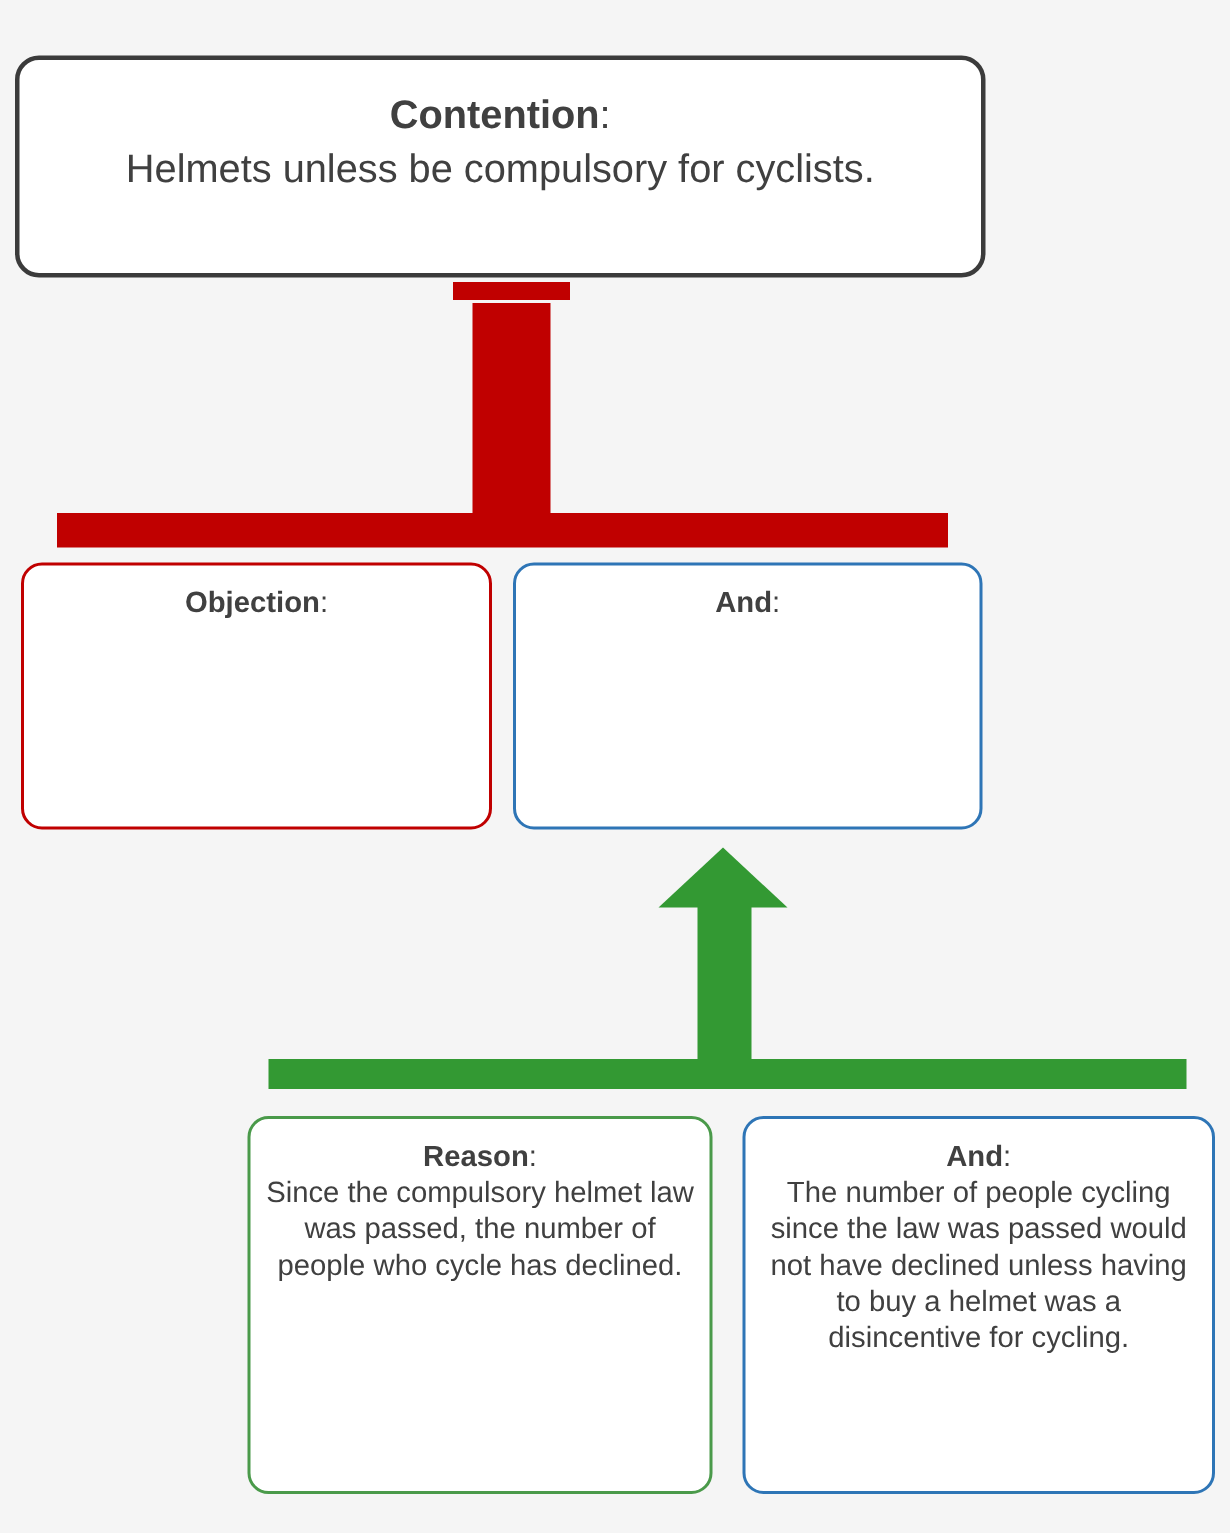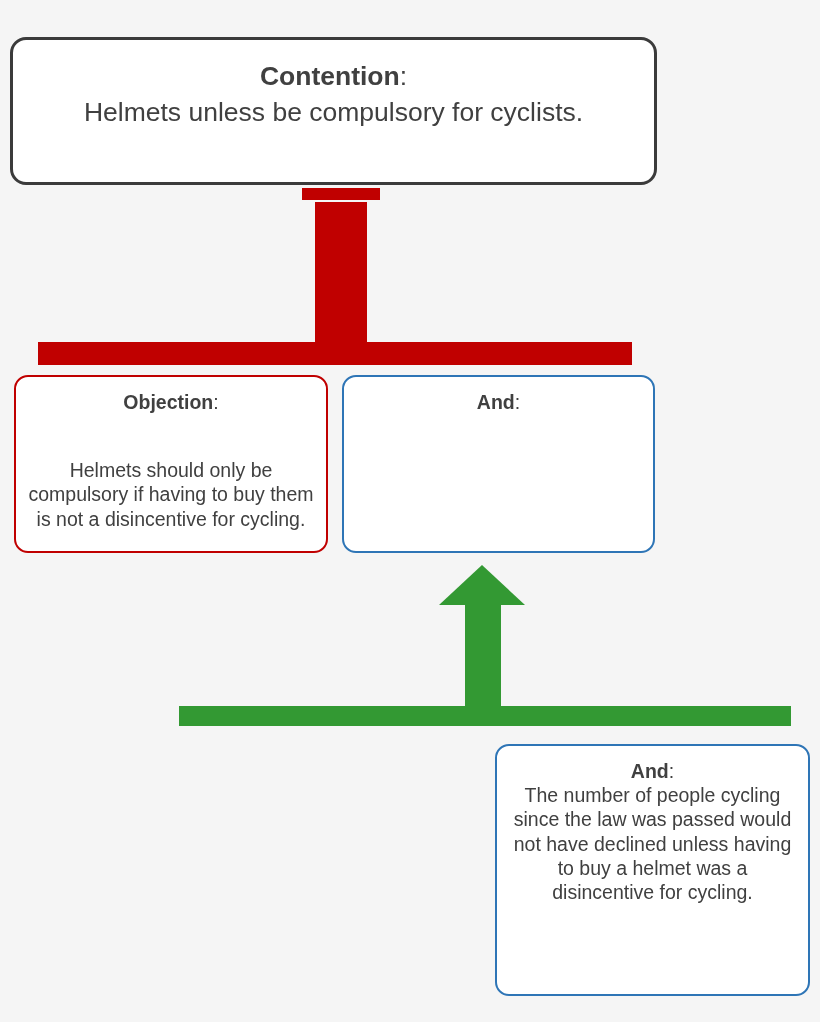--- a/index.html
+++ b/index.html
@@ -163,32 +163,35 @@
     <span class="claim-title"><span>Contention</span><span class="colon">:</span></span>
     <span class="claim-body">Helmets unless be compulsory for cyclists.</span>
   </div>
 
   <div class="connector" id="objection-connector-head" style="background: rgb(192, 0, 0);"></div>
   <div class="connector" id="objection-connector-stem" style="background: rgb(192, 0, 0);"></div>
   <div class="connector" id="objection-connector-bar" style="background: rgb(192, 0, 0);"></div>
 
   <div class="claim-box" id="objection-box" style="border-color: rgb(192, 0, 0);">
     <span class="claim-title"><span>Objection</span><span class="colon">:</span></span>
-    <span class="claim-body">Helmets should only be compulsory if having to buy them is not a disincentive for cycling.</span>
   </div>
 
   <div class="claim-box" id="and-box-1" style="border-color: rgb(46, 117, 182);">
     <span class="claim-title"><span>And</span><span class="colon">:</span></span>
   </div>
 
   <svg class="connector" id="support-connector-arrow" viewBox="0 0 88 42" preserveAspectRatio="none">
     <polygon points="44,1 87,41 1,41" fill="#339933"></polygon>
   </svg>
   <div class="connector" id="support-connector-stem" style="background: rgb(51, 153, 51);"></div>
   <div class="connector" id="support-connector-bar" style="background: rgb(51, 153, 51);"></div>
 
+  <div class="claim-box" id="reason-box" style="border-color: rgb(74, 154, 74);">
+    <span class="claim-title"><span>Reason</span><span class="colon">:</span></span>
+    <span class="claim-body">Since the compulsory helmet law was passed, the number of people who cycle has declined.</span>
+  </div>
 
   <div class="claim-box" id="and-box-2" style="border-color: rgb(46, 117, 182);">
     <span class="claim-title"><span>And</span><span class="colon">:</span></span>
     <span class="claim-body">The number of people cycling since the law was passed would not have declined unless having to buy a helmet was a disincentive for cycling.</span>
   </div>
 
 </div>
 
 </body></html>

